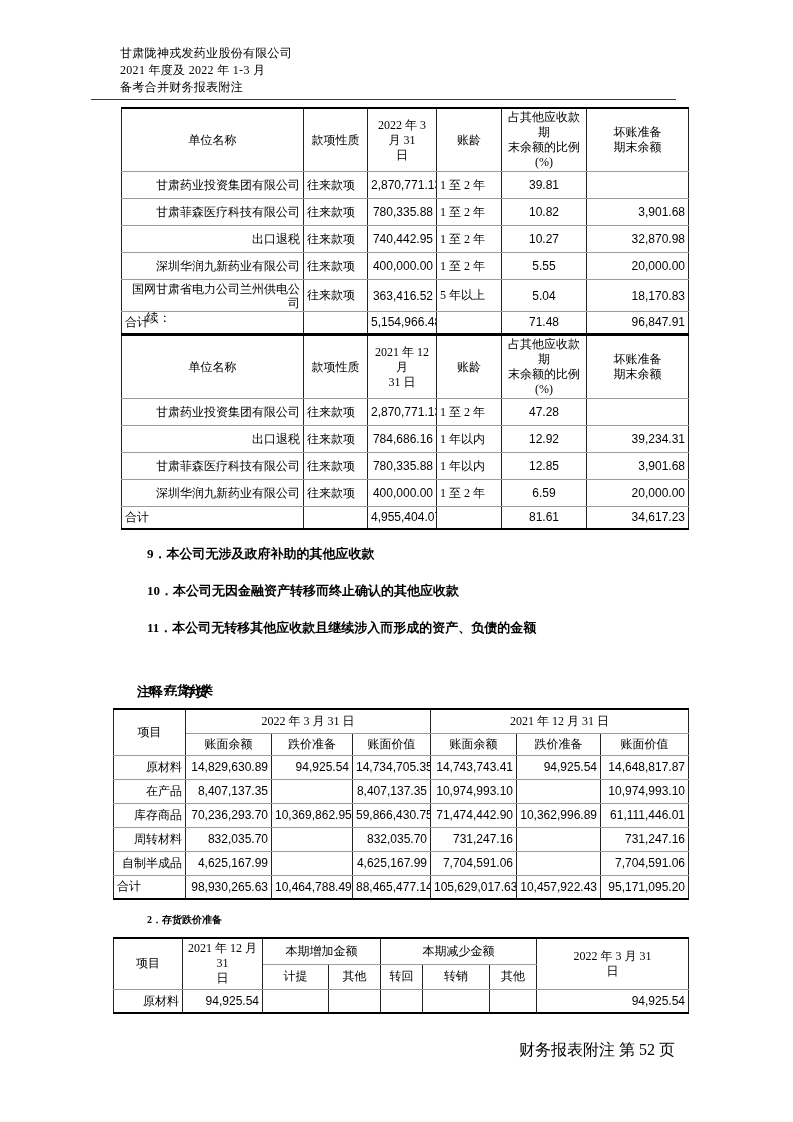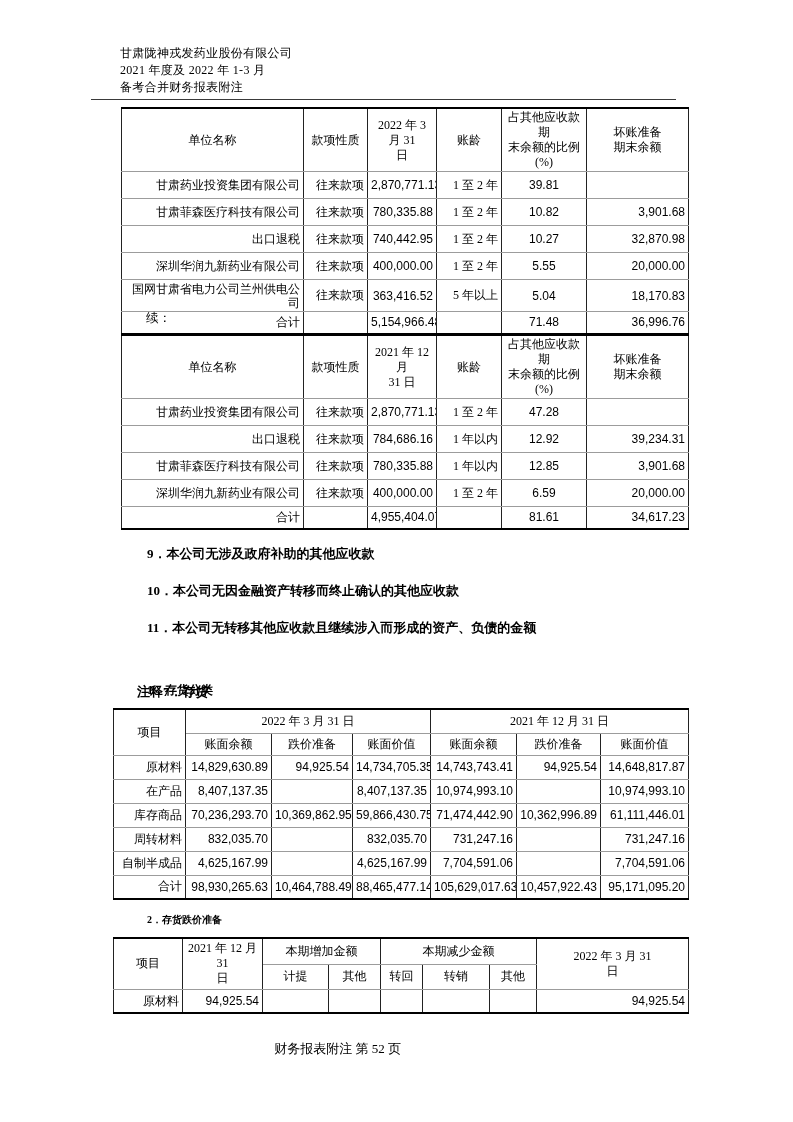--- a/index.html
+++ b/index.html
@@ -18,21 +18,21 @@
   .fin th, .fin td {
     border-left: 1px solid #222; border-right: 1px solid #222;
     border-top: 1px solid #9c9c9c; border-bottom: 1px solid #9c9c9c;
     font-weight: normal; font-size: 12px; padding: 1px 3px;
     white-space: pre-line; overflow: hidden; vertical-align: middle;
   }
   .fin th { text-align: center; line-height: 15px; }
   .fin thead { border-bottom: 1px solid #8a8a8a; }
 
   .name { text-align: right; padding-left: 6px; line-height: 14px; }
-  .ctr  { text-align: right; }
+  .ctr  { text-align: left; }
   .num  { font-family: "Liberation Sans", "DejaVu Sans", sans-serif; font-size: 10.5px; text-align: right; padding-right: 5px; }
   .pct  { font-family: "Liberation Sans", "DejaVu Sans", sans-serif; font-size: 10.5px; text-align: center; }
   .th-small { font-size: 11.5px; padding: 1px 1px; }
 
   .t-recv1 { left: 121px; top: 107px; width: 567px; }
   .t-recv2 { left: 121px; top: 334px; width: 567px; }
   .t-recv1 thead tr, .t-recv2 thead tr { height: 34px; }
   .t-recv1 tbody tr, .t-recv2 tbody tr { height: 27px; }
   tr.tall  { height: 32px !important; }
   tr.total { height: 22px !important; }
@@ -50,21 +50,21 @@
   .t-inv { left: 113px; top: 708px; width: 575px; }
   .t-inv thead tr.grp { height: 24px; }
   .t-inv thead tr.sub { height: 22px; }
   .t-inv tbody tr { height: 24px; }
 
   .t-dep { left: 113px; top: 937px; width: 575px; }
   .t-dep thead tr.grp { height: 26px; }
   .t-dep thead tr.sub { height: 25px; }
   .t-dep tbody tr { height: 24px; }
 
-  .page-footer { left: 0; top: 1040px; width: 675px; text-align: center; font-size: 13px; }
+  .page-footer { left: 0; top: 1040px; width: 675px; text-align: right; font-size: 16px; }
 </style>
 </head>
 <body>
 
 <div class="abs doc-header">
   <div>甘肃陇神戎发药业股份有限公司</div>
   <div>2021 年度及 2022 年 1-3 月</div>
   <div>备考合并财务报表附注</div>
 </div>
 <div class="abs header-rule"></div>
@@ -132,21 +132,21 @@
       <td class="ctr">5 年以上</td>
       <td class="pct">5.04</td>
       <td class="num">18,170.83</td>
     </tr>
     <tr class="total">
       <td class="ctr">合计</td>
       <td></td>
       <td class="num">5,154,966.48</td>
       <td></td>
       <td class="pct">71.48</td>
-      <td class="num">36,996.76</td>
+      <td class="num">96,847.91</td>
     </tr>
   </tbody>
 </table>
 
 <div class="abs cont-label">续：</div>
 
 <table class="fin abs t-recv2">
   <colgroup>
       <col style="width:182px">
       <col style="width:64px">

